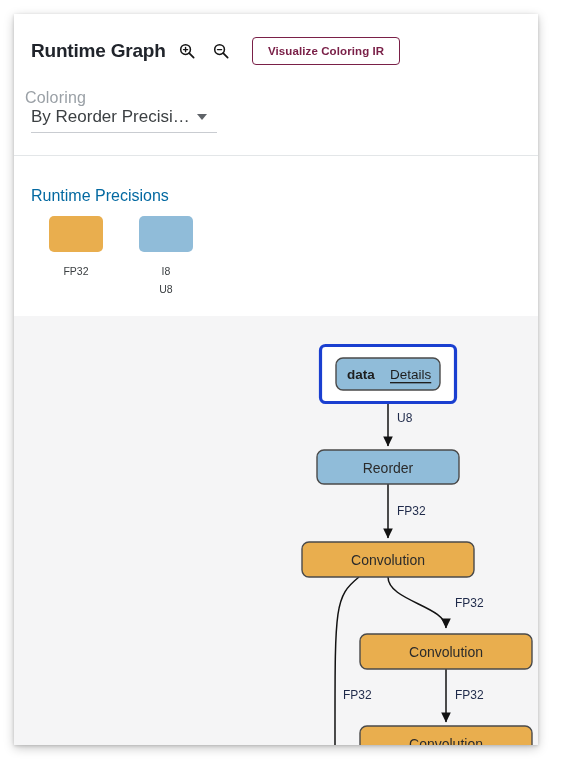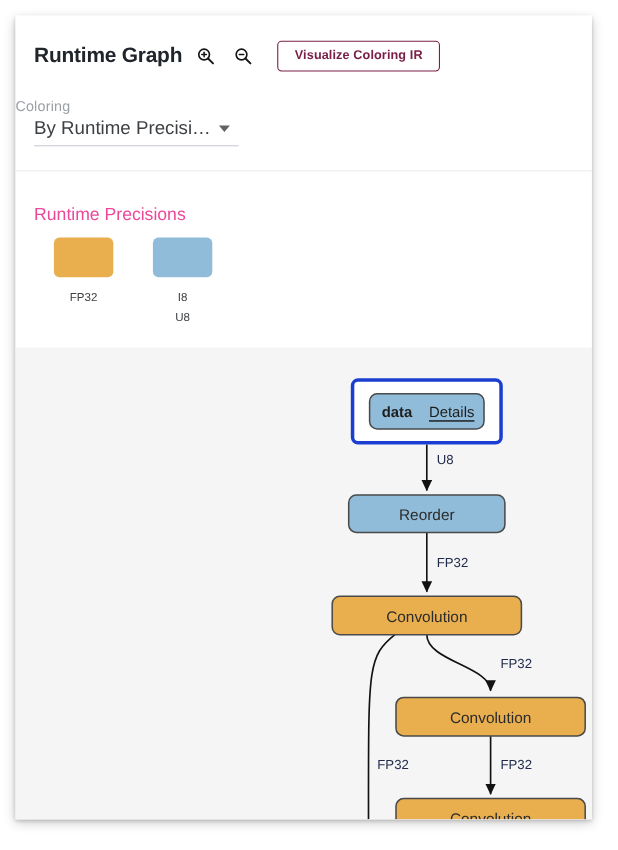--- a/index.html
+++ b/index.html
@@ -34,22 +34,22 @@
     position:absolute;left:238px;top:23px;
     height:28px;box-sizing:border-box;
     padding:0 15px;
     display:flex;align-items:center;justify-content:center;
     border:1px solid #7a2048;border-radius:4px;
     color:#7a2048;background:#fff;font-size:11.5px;font-weight:bold;
     letter-spacing:.1px;cursor:pointer;white-space:nowrap;
   }
 
   .coloring-label{
-    position:absolute;left:0;top:75px;
-    font-size:13px;color:#9aa0a6;letter-spacing:.2px;
+    position:absolute;left:11px;top:75px;
+    font-size:16px;color:#9aa0a6;letter-spacing:.2px;
   }
   .select-wrap{
     position:absolute;left:17px;top:93px;width:186px;
     border-bottom:1px solid #c9ccd1;padding-bottom:5px;
     display:flex;align-items:center;cursor:pointer;
   }
   .select-value{
     font-size:17px;color:#3c4043;white-space:nowrap;overflow:hidden;
   }
   .caret{
@@ -57,21 +57,21 @@
     border-left:5px solid transparent;border-right:5px solid transparent;
     border-top:6px solid #5f6368;
   }
 
   .divider{position:absolute;left:0;top:141px;width:524px;height:1px;background:#e3e6e8;}
 
   
   .legend{position:absolute;left:0;top:142px;width:524px;height:160px;background:#fff;}
   .legend-title{
     position:absolute;left:17px;top:31px;
-    font-size:16px;color:#ec4899;
+    font-size:16px;color:#0369a1;
   }
   .swatches{position:absolute;left:17px;top:60px;display:flex;}
   .swatch-col{width:90px;display:flex;flex-direction:column;align-items:center;}
   .swatch{width:54px;height:36px;border-radius:5px;}
   .swatch-label{
     margin-top:10px;font-size:10.5px;color:#3c4043;text-align:center;line-height:18px;
   }
 
   
   .canvas{
@@ -127,21 +127,21 @@
             <line x1="6.1" y1="8.4" x2="10.7" y2="8.4" stroke="#151515" stroke-width="1.5" stroke-linecap="round"></line>
           </svg>
         </div>
       </div>
 
       <div class="ir-btn">Visualize Coloring IR</div>
 
       <div class="coloring-label">Coloring</div>
 
       <div class="select-wrap">
-        <div class="select-value">By Runtime Precisi…</div>
+        <div class="select-value">By Reorder Precisi…</div>
         <div class="caret"></div>
       </div>
     </div>
 
     <div class="divider"></div>
 
     <div class="legend">
       <div class="legend-title">Runtime Precisions</div>
       <div class="swatches">
         <div class="swatch-col">

